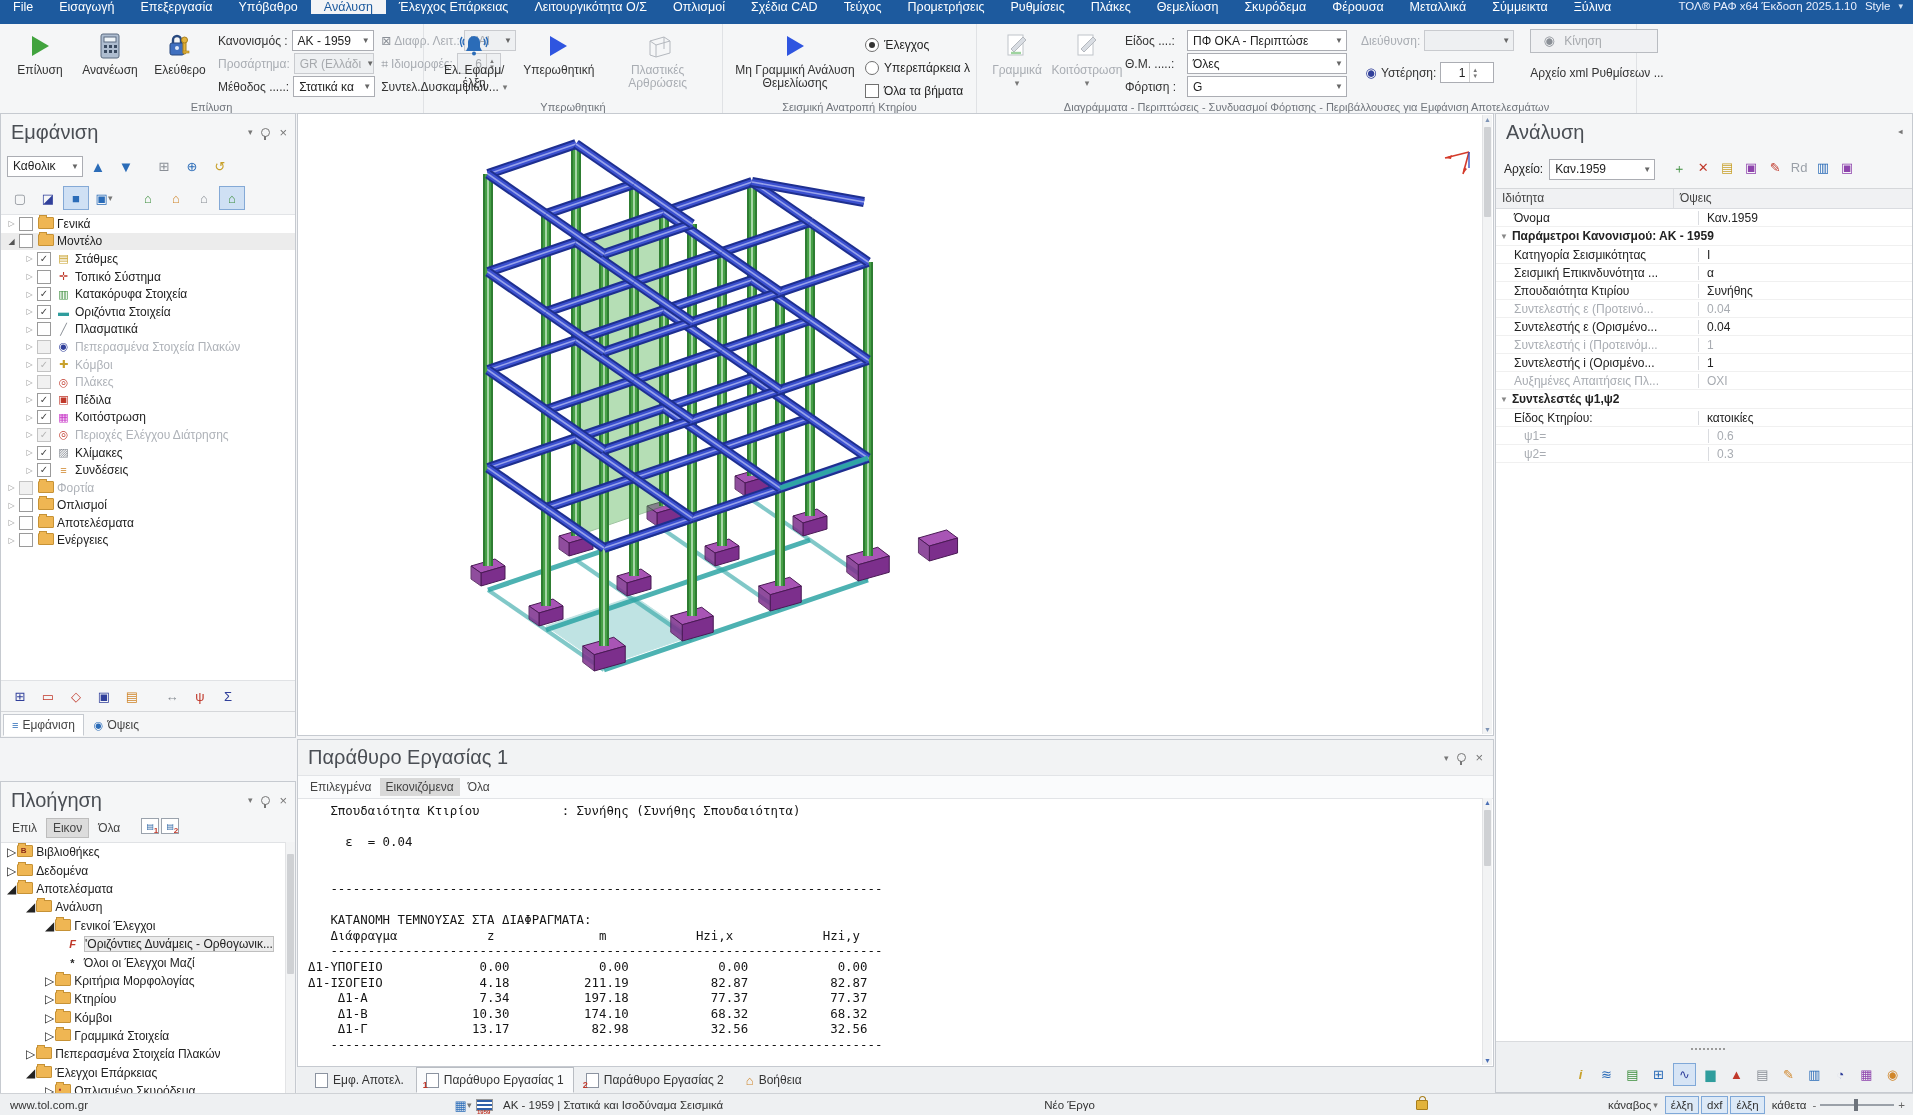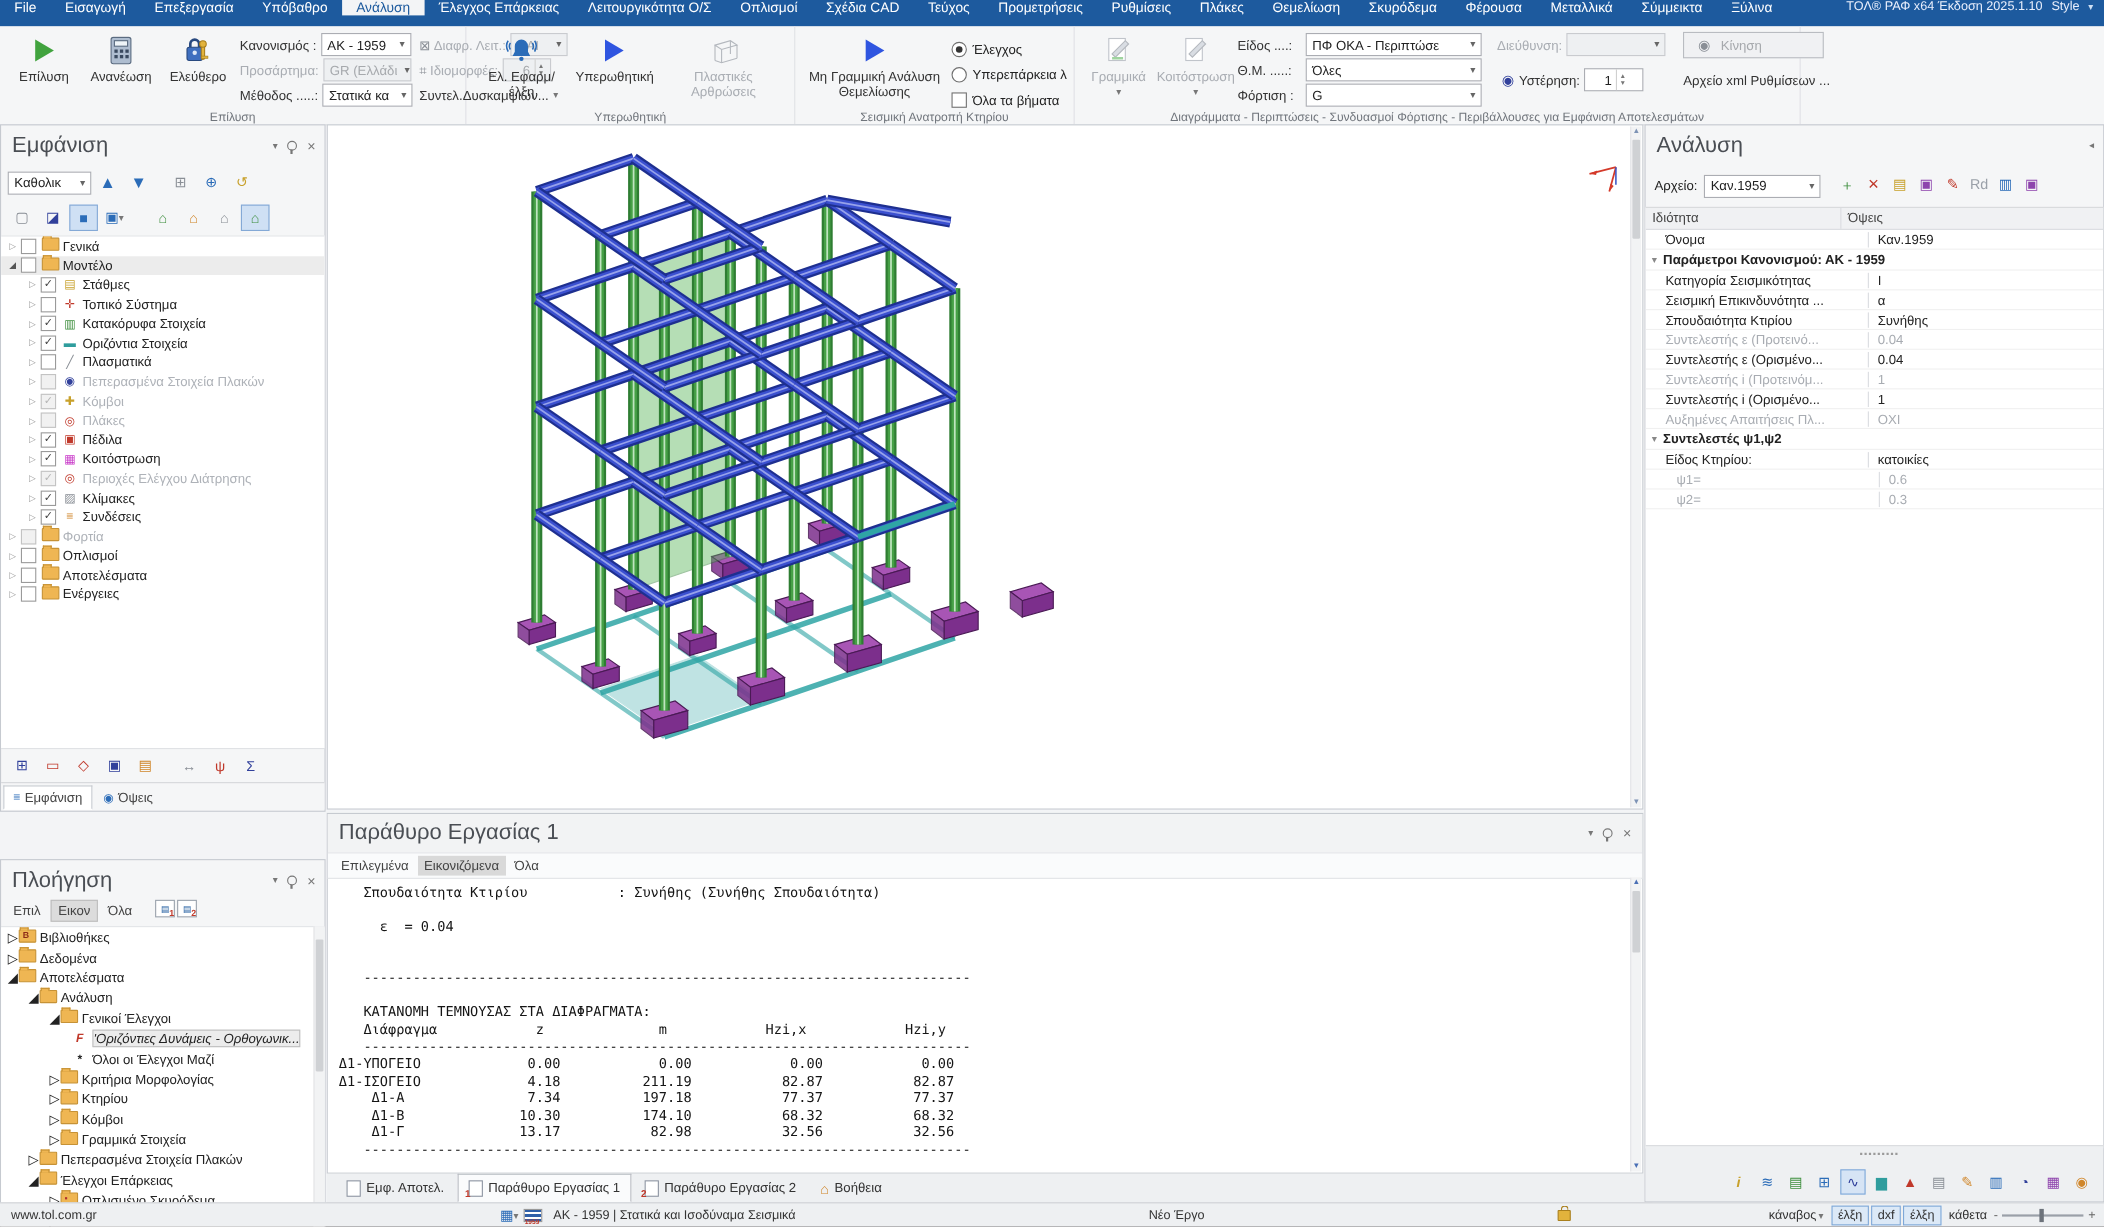--- a/index.html
+++ b/index.html
@@ -70,21 +70,21 @@
   .ptab .tico{color:#2b6cb8;font-size:11px;}
   
   #nav-panel{left:0;top:741px;width:296px;height:352px;margin-top:40px;}
   .navtabs{display:flex;align-items:flex-start;height:24px;padding:0 4px;gap:2px;border-bottom:1px solid #e0e2e5;}
   .ntab{padding:2px 6px;color:#444;border:1px solid transparent;}
   .ntab.active{background:#dcdcdc;border-color:#bdbdbd;}
   .wicon{width:16px;height:14px;border:1px solid #9aa2ac;background:#fff;position:relative;font-size:8px;color:#1d5a9e;display:inline-flex;align-items:center;justify-content:center;}
   .wicon i{position:absolute;right:0;bottom:-2px;font-style:normal;color:#c0392b;font-size:8px;font-weight:bold;}
   #nav-tree{background:#fff;height:286px;overflow:hidden;position:relative;}
   .nrow{display:flex;align-items:center;height:18.4px;white-space:nowrap;}
-  .nrow.sel .tl{background:#ececec;border:1px solid #bfbfbf;padding:0 0;font-style:italic;}
+  .nrow.sel .tl{background:#ececec;border:1px solid #bfbfbf;padding:0 0;}
   .nico-f{color:#c0392b;font-weight:bold;font-style:italic;font-size:11px;}
   .nico-a{color:#222;font-weight:bold;}
   
   .vsb{position:absolute;top:0;right:0;width:9px;background:#f2f3f4;border-left:1px solid #e3e4e6;}
   .vsb .sbar{position:absolute;left:1px;right:1px;background:#cfd1d4;border-radius:1px;}
   .vsb .sa{position:absolute;left:0;right:0;text-align:center;font-size:7px;color:#7d93b5;}
   
   #viewport{position:absolute;left:297px;top:113px;width:1197px;height:623px;background:#fff;border:1px solid #c6cad0;box-sizing:border-box;}
   #axis-triad{position:absolute;right:18px;top:28px;}
   

